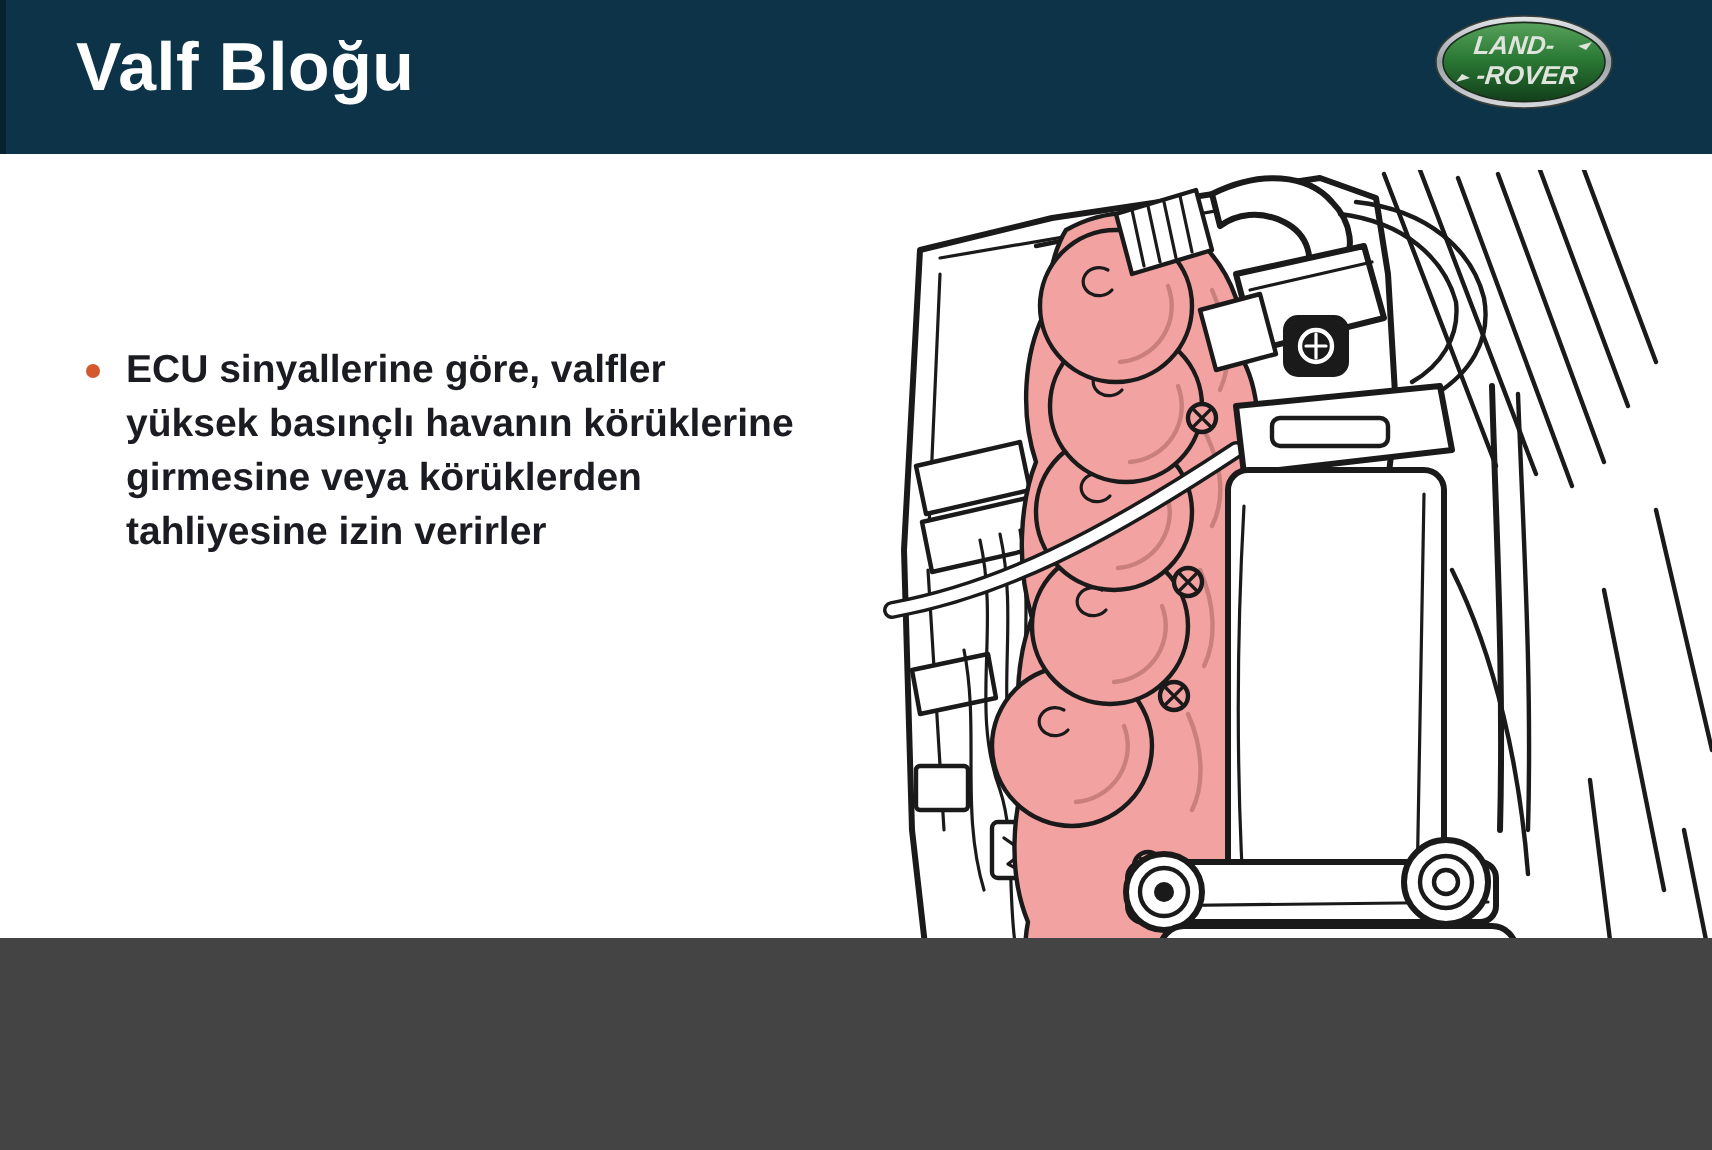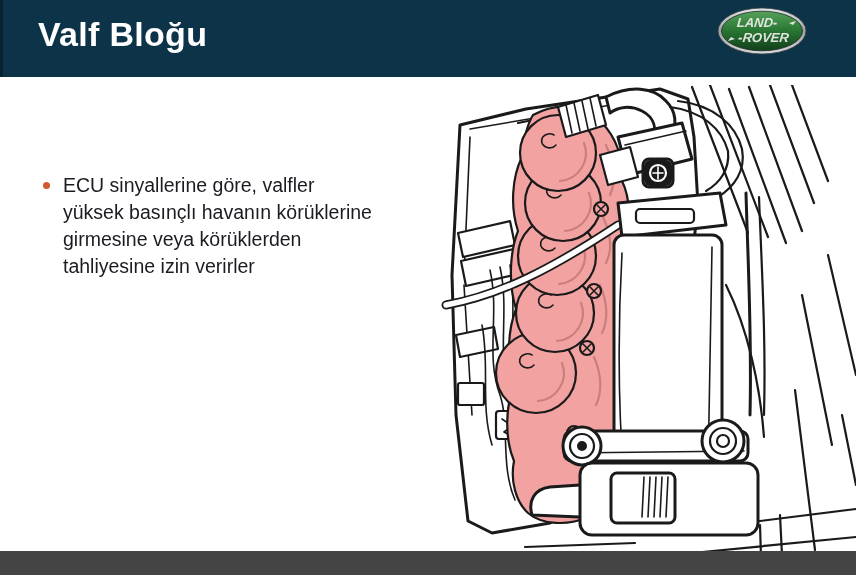--- a/index.html
+++ b/index.html
@@ -6,36 +6,36 @@
     --header-bg:#0d3349;
     --accent:#d4582e;
     --text:#1b1b22;
     --highlight-pink:#f2a2a1;
     --highlight-pink-dark:#c9807d;
     --line:#1a1a1a;
   }
   *{margin:0;padding:0;box-sizing:border-box;}
   html,body{background:#444;}
   .slide{
-    position:relative;width:856px;height:551px;background:#fff;overflow:hidden;
+    position:relative;width:856px;height:469px;background:#fff;overflow:hidden;
     font-family:"Liberation Sans",sans-serif;
   }
   .header{position:absolute;left:0;top:0;right:0;height:77px;background:var(--header-bg,#0d3349);}
   .header::before{content:"";position:absolute;left:0;top:0;width:3px;height:100%;background:rgba(0,0,0,.35);}
   .title{
     position:absolute;left:38px;top:15px;font-size:34px;font-weight:700;color:#ffffff;
     letter-spacing:.3px;white-space:nowrap;
   }
   .logo{position:absolute;top:5px;right:46px;width:96px;height:52px;}
   .logo-text{font-family:"Liberation Sans",sans-serif;font-style:italic;font-weight:700;fill:#dfe4dd;}
   .bullets{
     position:absolute;left:40px;top:172px;width:404px;list-style:none;
     color:var(--text,#1b1b22);font-size:19.5px;line-height:27px;
   }
-  .bullet{position:relative;padding-left:23px;white-space:pre-line;}
+  .bullet{position:relative;padding-left:23px;white-space:pre-line;font-weight:bold;}
   .bullet + .bullet{margin-top:31px;}
   .bullet::before{
     content:"";position:absolute;left:3px;top:10px;width:7px;height:7px;border-radius:50%;
     background:var(--accent,#d4582e);
   }
   .art{position:absolute;left:430px;top:85px;width:426px;height:480px;}
   
   .art *{stroke-linecap:round;stroke-linejoin:round;}
   .fw{fill:#ffffff;}  .fn{fill:none;}  .fk{fill:var(--line,#1a1a1a);}
   .fp{fill:var(--highlight-pink,#f2a2a1);}

